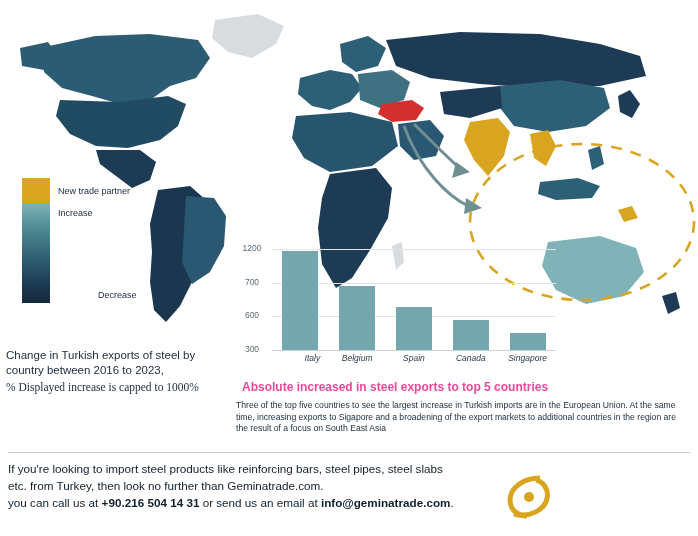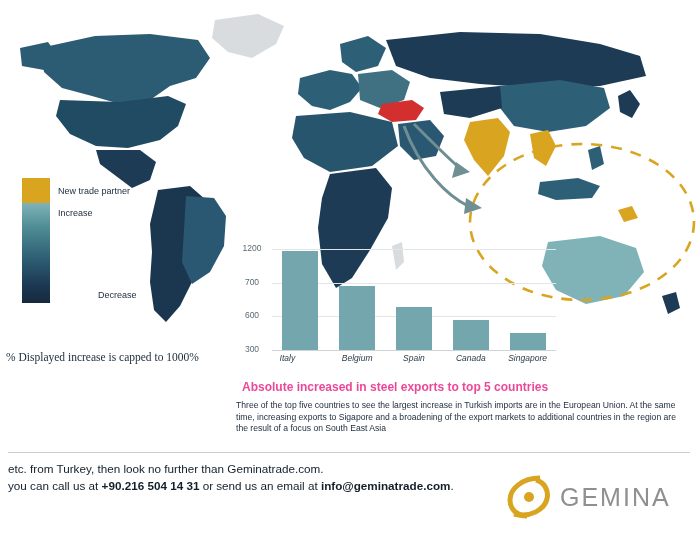--- a/index.html
+++ b/index.html
@@ -108,63 +108,64 @@
     <div class="legend-row">
       <div class="legend-sw" style="background:#d9a520;"></div>
       <div class="legend-label">New trade partner</div>
     </div>
   </div>
   <div id="legend-gradient"></div>
   <div style="position:absolute;left:58px;top:208px;font-size:9px;color:#1b2a3a;">Increase</div>
   <div style="position:absolute;left:58px;top:290px;font-size:9px;color:#1b2a3a;margin-left:40px;">Decrease</div>
 
   <div id="caption-left">
+    <div class="cap1">Change in Turkish exports of steel by country between 2016 to 2023,</div>
     <div class="cap2">% Displayed increase is capped to 1000%</div>
   </div>
 
   <div id="chart">
     <div id="chart-body">
         <div class="gridline" style="top: 6px;"></div>
         <div class="ytick" style="top: 0px;">1200</div>
         <div class="gridline" style="top: 39.6667px;"></div>
         <div class="ytick" style="top: 33.6667px;">700</div>
         <div class="gridline" style="top: 73.3333px;"></div>
         <div class="ytick" style="top: 67.3333px;">600</div>
         <div class="gridline" style="top: 107px;"></div>
         <div class="ytick" style="top: 101px;">300</div>
         <div class="bar" style="left: 46.4px; width: 36px; height: 98.7556px; bottom: 18px; background: rgb(116, 167, 173);"></div>
-        <div class="bar-label" style="left: 23px; width: 56.8px;">Italy</div>
+        <div class="bar-label" style="left: 48px; width: 56.8px;">Italy</div>
         <div class="bar" style="left: 103.2px; width: 36px; height: 63.9667px; bottom: 18px; background: rgb(116, 167, 173);"></div>
         <div class="bar-label" style="left: 92.8px; width: 56.8px;">Belgium</div>
         <div class="bar" style="left: 160px; width: 36px; height: 42.6444px; bottom: 18px; background: rgb(116, 167, 173);"></div>
         <div class="bar-label" style="left: 149.6px; width: 56.8px;">Spain</div>
         <div class="bar" style="left: 216.8px; width: 36px; height: 29.7389px; bottom: 18px; background: rgb(116, 167, 173);"></div>
         <div class="bar-label" style="left: 206.4px; width: 56.8px;">Canada</div>
         <div class="bar" style="left: 273.6px; width: 36px; height: 16.8333px; bottom: 18px; background: rgb(116, 167, 173);"></div>
         <div class="bar-label" style="left: 263.2px; width: 56.8px;">Singapore</div>
       </div>
     <div id="axis-line"></div>
   </div>
 
   <div id="chart-caption">
     <h3>Absolute increased in steel exports to top 5 countries</h3>
     <p>Three of the top five countries to see the largest increase in Turkish imports are in the European Union. At the same time, increasing exports to Sigapore and a broadening of the export markets to additional countries in the region are the result of a focus on South East Asia</p>
   </div>
 
   <div id="divider"></div>
 
   <div id="footer">
+    <div class="line">If you're looking to import steel products like reinforcing bars, steel pipes, steel slabs</div>
     <div class="line">etc. from Turkey, then look no further than Geminatrade.com.</div>
     <div class="line">
       <span>you can call us at </span><b>+90.216 504 14 31</b><span> or send us an email at </span><b>info@geminatrade.com</b><span>.</span>
     </div>
   </div>
 
   <svg id="logo" viewBox="0 0 192 52">
     <g fill="none" stroke="#d9a520" stroke-width="5">
       <path d="M40,8 C22,8 10,19 10,30 C10,40 18,46 27,46"></path>
       <path d="M14,44 C30,48 44,40 47,29 C49,20 44,12 36,10"></path>
     </g>
     <circle cx="29" cy="27" r="5" fill="#d9a520"></circle>
   </svg>
-  <div id="logo-text">GEMINA</div>
 
 </div>
 
 </body></html>

